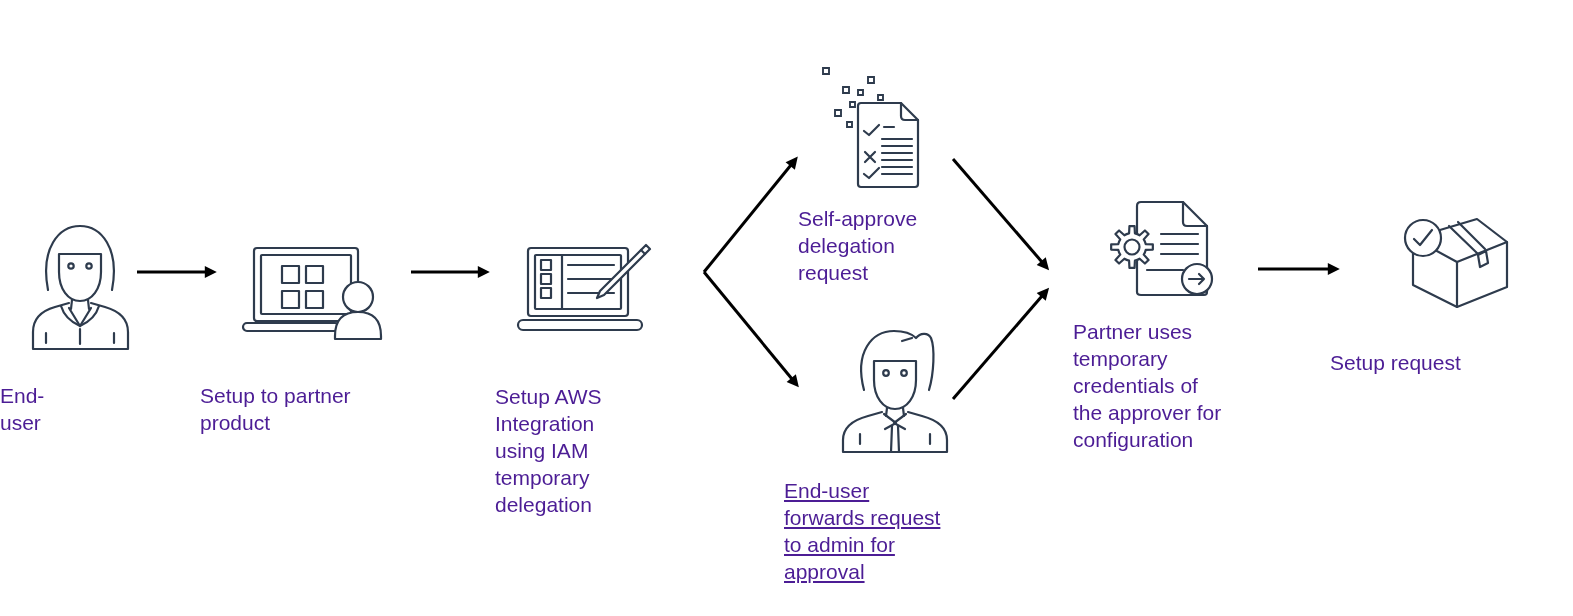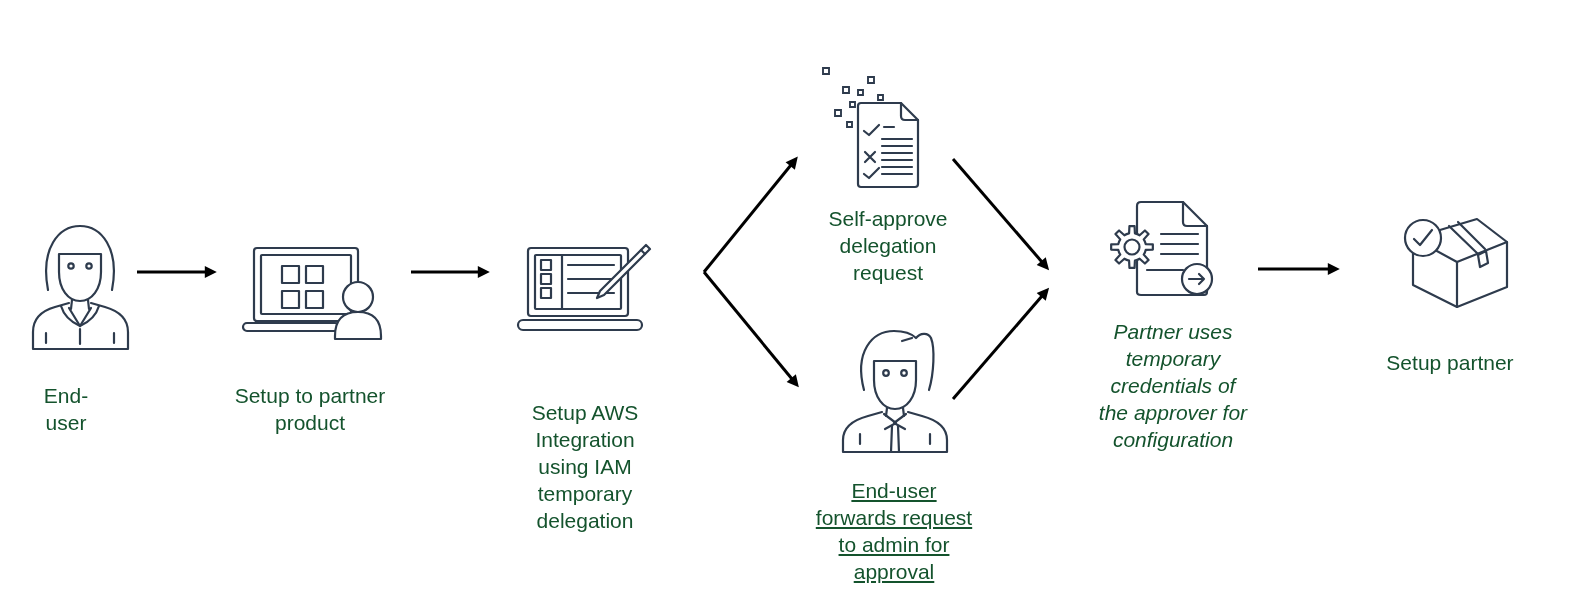--- a/index.html
+++ b/index.html
@@ -6,24 +6,24 @@
   .canvas{
     position:relative;
     width:1573px;height:616px;
     background:#fff;
     font-family:"Liberation Sans", sans-serif;
     overflow:hidden;
   }
   .abs{position:absolute;}
   .step-label{
     position:absolute;
-    color:#14532d;
+    color:#4c1d95;
     font-size:21px;
     line-height:27px;
-    text-align:center;
+    text-align:left;
     white-space:pre-line;
   }
   svg.icon{position:absolute;overflow:visible;}
   svg.icon *{vector-effect:non-scaling-stroke;}
   .ic{fill:none;stroke:#2E3B4D;stroke-width:2.2;stroke-linecap:round;stroke-linejoin:round;}
   .icw{fill:#ffffff;stroke:#2E3B4D;stroke-width:2.2;stroke-linecap:round;stroke-linejoin:round;}
   .px{fill:none;stroke:#2E3B4D;stroke-width:1.9;stroke-linejoin:miter;}
   .arrow{stroke:#000;stroke-width:3;fill:none;}
 </style>
 </head>
@@ -79,21 +79,21 @@
     <rect class="ic" x="20" y="15" width="86" height="54" rx="1"></rect>
     <path class="ic" d="M 47,15 V 69"></path>
     <rect class="ic" x="26" y="20" width="10" height="10"></rect>
     <rect class="ic" x="26" y="34" width="10" height="10"></rect>
     <rect class="ic" x="26" y="48" width="10" height="10"></rect>
     <path class="ic" d="M 53,25 H 99 M 53,39 H 99 M 53,53 H 99"></path>
     <rect class="ic" x="3" y="80" width="124" height="10" rx="5"></rect>
     <path class="icw" d="M 82,58 L 85,51 L 131,5 L 135,9 L 89,55 Z"></path>
     <path class="ic" d="M 126,10 L 130,14"></path>
   </svg>
-  <div class="step-label" style="left:495px;top:383px;width:180px;margin-top:16px;">Setup AWS
+  <div class="step-label" style="left:495px;top:383px;width:180px;">Setup AWS
 Integration
 using IAM
 temporary
 delegation</div>
 
   <svg class="icon" style="left:820px;top:58px;" width="100" height="132" viewBox="0 0 100 132">
     <rect class="px" x="3" y="10" width="6" height="6"></rect>
     <rect class="px" x="23" y="29" width="6" height="6"></rect>
     <rect class="px" x="38" y="32" width="5" height="5"></rect>
     <rect class="px" x="48" y="19" width="6" height="6"></rect>
@@ -134,30 +134,30 @@
 
   <svg class="icon" style="left:1111px;top:200px;" width="104" height="99" viewBox="0 0 104 99">
     <path class="ic" d="M 30,2 H 72 L 96,26 V 92 Q 96,95 93,95 H 30 Q 26,95 26,92 V 6 Q 26,2 30,2 Z"></path>
     <path class="ic" d="M 72,2 V 22 Q 72,26 76,26 H 96"></path>
     <path class="ic" d="M 50,34 H 87 M 50,44 H 87 M 50,54 H 87 M 36,70 H 72"></path>
     <path class="icw" d="M 34.69,44.09 L 41.84,44.44 L 41.84,49.56 L 34.69,49.91 A 14 14 0 0 1 32.74,54.63 L 37.55,59.93 L 33.93,63.55 L 28.63,58.74 A 14 14 0 0 1 23.91,60.69 L 23.56,67.84 L 18.44,67.84 L 18.09,60.69 A 14 14 0 0 1 13.37,58.74 L 8.07,63.55 L 4.45,59.93 L 9.26,54.63 A 14 14 0 0 1 7.31,49.91 L 0.16,49.56 L 0.16,44.44 L 7.31,44.09 A 14 14 0 0 1 9.26,39.37 L 4.45,34.07 L 8.07,30.45 L 13.37,35.26 A 14 14 0 0 1 18.09,33.31 L 18.44,26.16 L 23.56,26.16 L 23.91,33.31 A 14 14 0 0 1 28.63,35.26 L 33.93,30.45 L 37.55,34.07 L 32.74,39.37 A 14 14 0 0 1 34.69,44.09 Z"></path>
     <circle class="ic" cx="21" cy="47" r="7.5"></circle>
     <circle class="icw" cx="86" cy="79" r="15"></circle>
     <path class="ic" d="M 78,79 H 93 M 88,74 L 93,79 L 88,84"></path>
   </svg>
-  <div class="step-label" style="left:1073px;top:318px;width:200px;font-style:italic;">Partner uses
+  <div class="step-label" style="left:1073px;top:318px;width:200px;">Partner uses
 temporary
 credentials of
 the approver for
 configuration</div>
 
   <svg class="icon" style="left:1404px;top:217px;" width="104" height="95" viewBox="0 0 104 95">
     <path class="ic" d="M 73,2 L 103,25 L 53,45 L 9,21 Z"></path>
     <path class="ic" d="M 9,21 L 9,68 L 53,90 L 103,70 L 103,25"></path>
     <path class="ic" d="M 53,45 L 53,90"></path>
     <path class="ic" d="M 45,9 L 74,37 M 54,5 L 81,32"></path>
     <path class="ic" d="M 74,38 L 82,34 L 84,46 L 76,50 Z"></path>
     <circle class="icw" cx="19" cy="21" r="18"></circle>
     <path class="ic" d="M 10,22 L 16,28 L 28,13"></path>
   </svg>
-  <div class="step-label" style="left:1330px;top:349px;width:240px;">Setup partner</div>
+  <div class="step-label" style="left:1330px;top:349px;width:240px;">Setup request</div>
 
 </div>
 
 </body></html>

